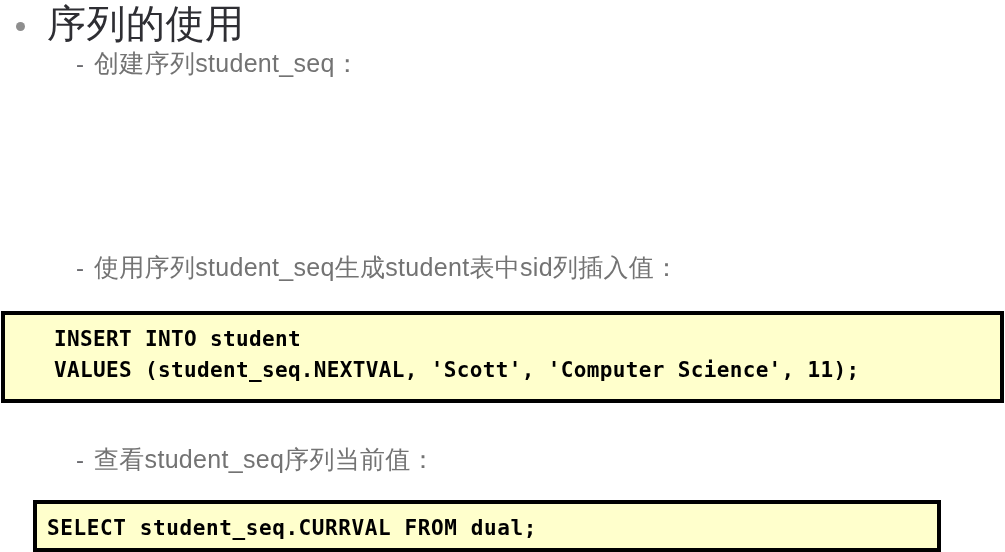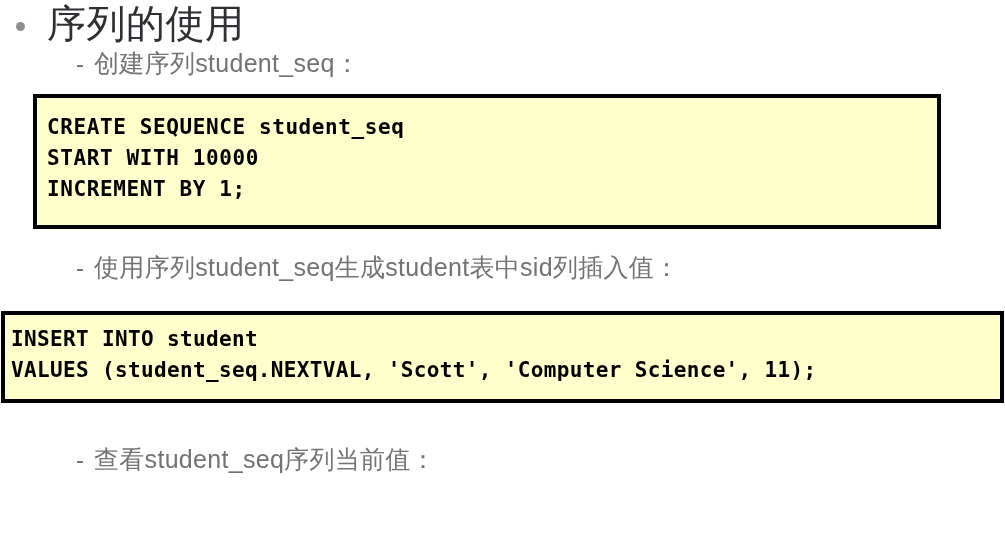--- a/index.html
+++ b/index.html
@@ -100,20 +100,21 @@
     line-height: 31px;
     padding: 14px 0 0 10px;
     letter-spacing: 0.6px;
   }
 
   #code-box-2 {
     left: 1px;
     top: 311px;
     width: 1003px;
     height: 92px;
+    padding-left: 43px;
   }
   #code-box-2 .code-text {
     font-size: 21px;
     line-height: 31px;
     padding: 9px 0 0 6px;
     letter-spacing: 0.35px;
   }
 
   #code-box-3 {
     left: 33px;
@@ -136,35 +137,33 @@
   <div class="title-row">
     <span class="bullet-dot"></span>
     <span class="title-text">序列的使用</span>
   </div>
 
   <div class="sub-row" id="sub-1">
     <span class="sub-dash">-</span>
     <span class="sub-text">创建序列student_seq：</span>
   </div>
 
-  <div class="code-box" id="code-box-1">
-    <pre class="code-text">CREATE SEQUENCE student_seq
-START WITH 10000
-INCREMENT BY 1;</pre>
-  </div>
 
   <div class="sub-row" id="sub-2">
     <span class="sub-dash">-</span>
     <span class="sub-text">使用序列student_seq生成student表中sid列插入值：</span>
   </div>
 
   <div class="code-box" id="code-box-2">
     <pre class="code-text">INSERT INTO student
 VALUES (student_seq.NEXTVAL, 'Scott', 'Computer Science', 11);</pre>
   </div>
 
   <div class="sub-row" id="sub-3">
     <span class="sub-dash">-</span>
     <span class="sub-text">查看student_seq序列当前值：</span>
   </div>
 
+  <div class="code-box" id="code-box-3">
+    <pre class="code-text">SELECT student_seq.CURRVAL FROM dual;</pre>
+  </div>
 
 </div>
 
 </body></html>

